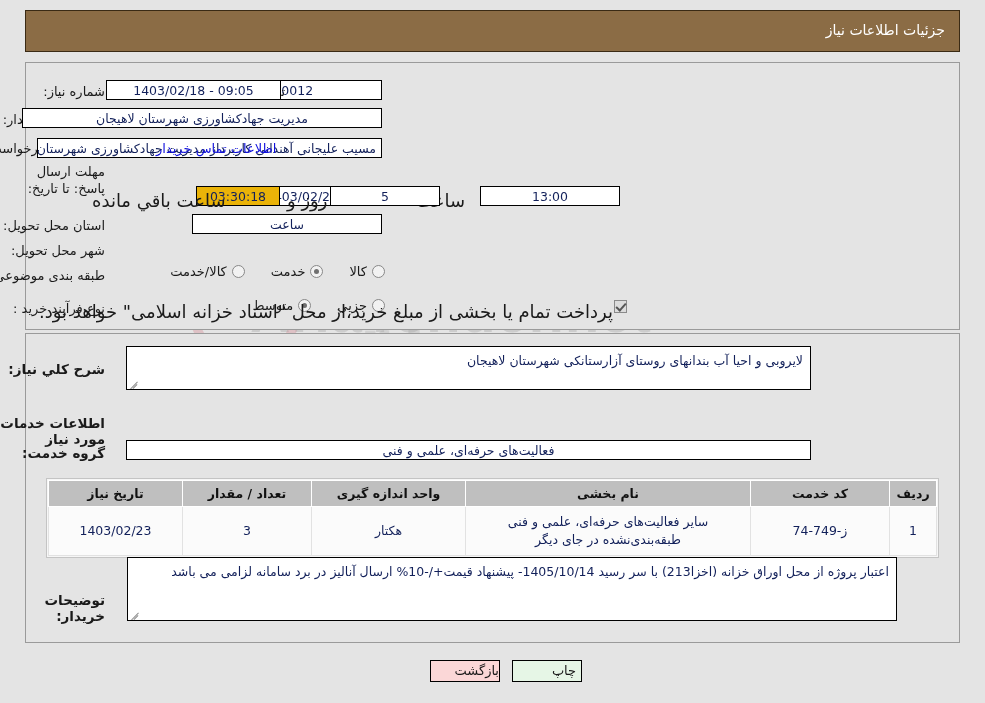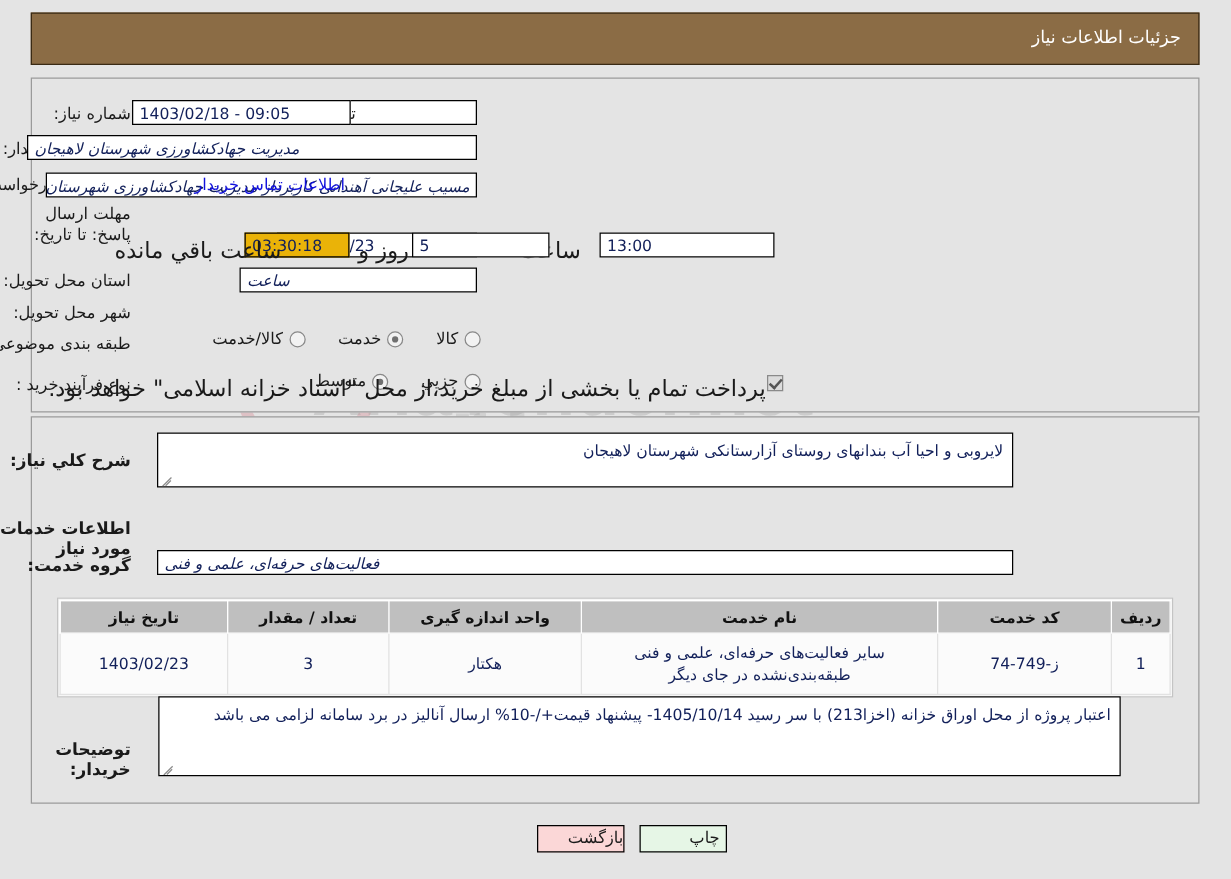--- a/index.html
+++ b/index.html
@@ -113,22 +113,22 @@
     font-size: 12.5px;
     color: #12205a;
     padding: 1px 5px;
     height: 20px;
     line-height: 17px;
     white-space: nowrap;
     overflow: hidden;
     z-index: 3;
     font-family: "DejaVu Sans", sans-serif;
   }
-  .fld.center { text-align: left; }
-  .fld.right  { text-align: left; font-style: italic; }
+  .fld.center { text-align: center; }
+  .fld.right  { text-align: center; }
   .fld.cream  { background: #eab308; }
 
   .link {
     position: absolute;
     font-size: 13px;
     color: #1111dd;
     z-index: 4;
     white-space: nowrap;
     cursor: pointer;
     font-family: "DejaVu Sans", sans-serif;
@@ -377,21 +377,21 @@
 
   <div class="section-head" style="right:880px; top:445px;">گروه خدمت:</div>
   <div class="fld right" style="right:174px; top:440px; width:685px;">فعالیت‌های حرفه‌ای، علمی و فنی</div>
 
   <div class="tbl-wrap">
     <table class="grid">
       <thead>
         <tr>
           <th class="col-radif">ردیف</th>
           <th class="col-code">کد خدمت</th>
-          <th class="col-name">نام خدمت</th>
+          <th class="col-name">نام بخشی</th>
           <th class="col-unit">واحد اندازه گیری</th>
           <th class="col-qty">تعداد / مقدار</th>
           <th class="col-date">تاریخ نیاز</th>
         </tr>
       </thead>
       <tbody id="table-body">
           <tr>
             <td>1</td>
             <td>ز-749-74</td>
             <td>سایر فعالیت‌های حرفه‌ای، علمی و فنی طبقه‌بندی‌نشده در جای دیگر</td>

